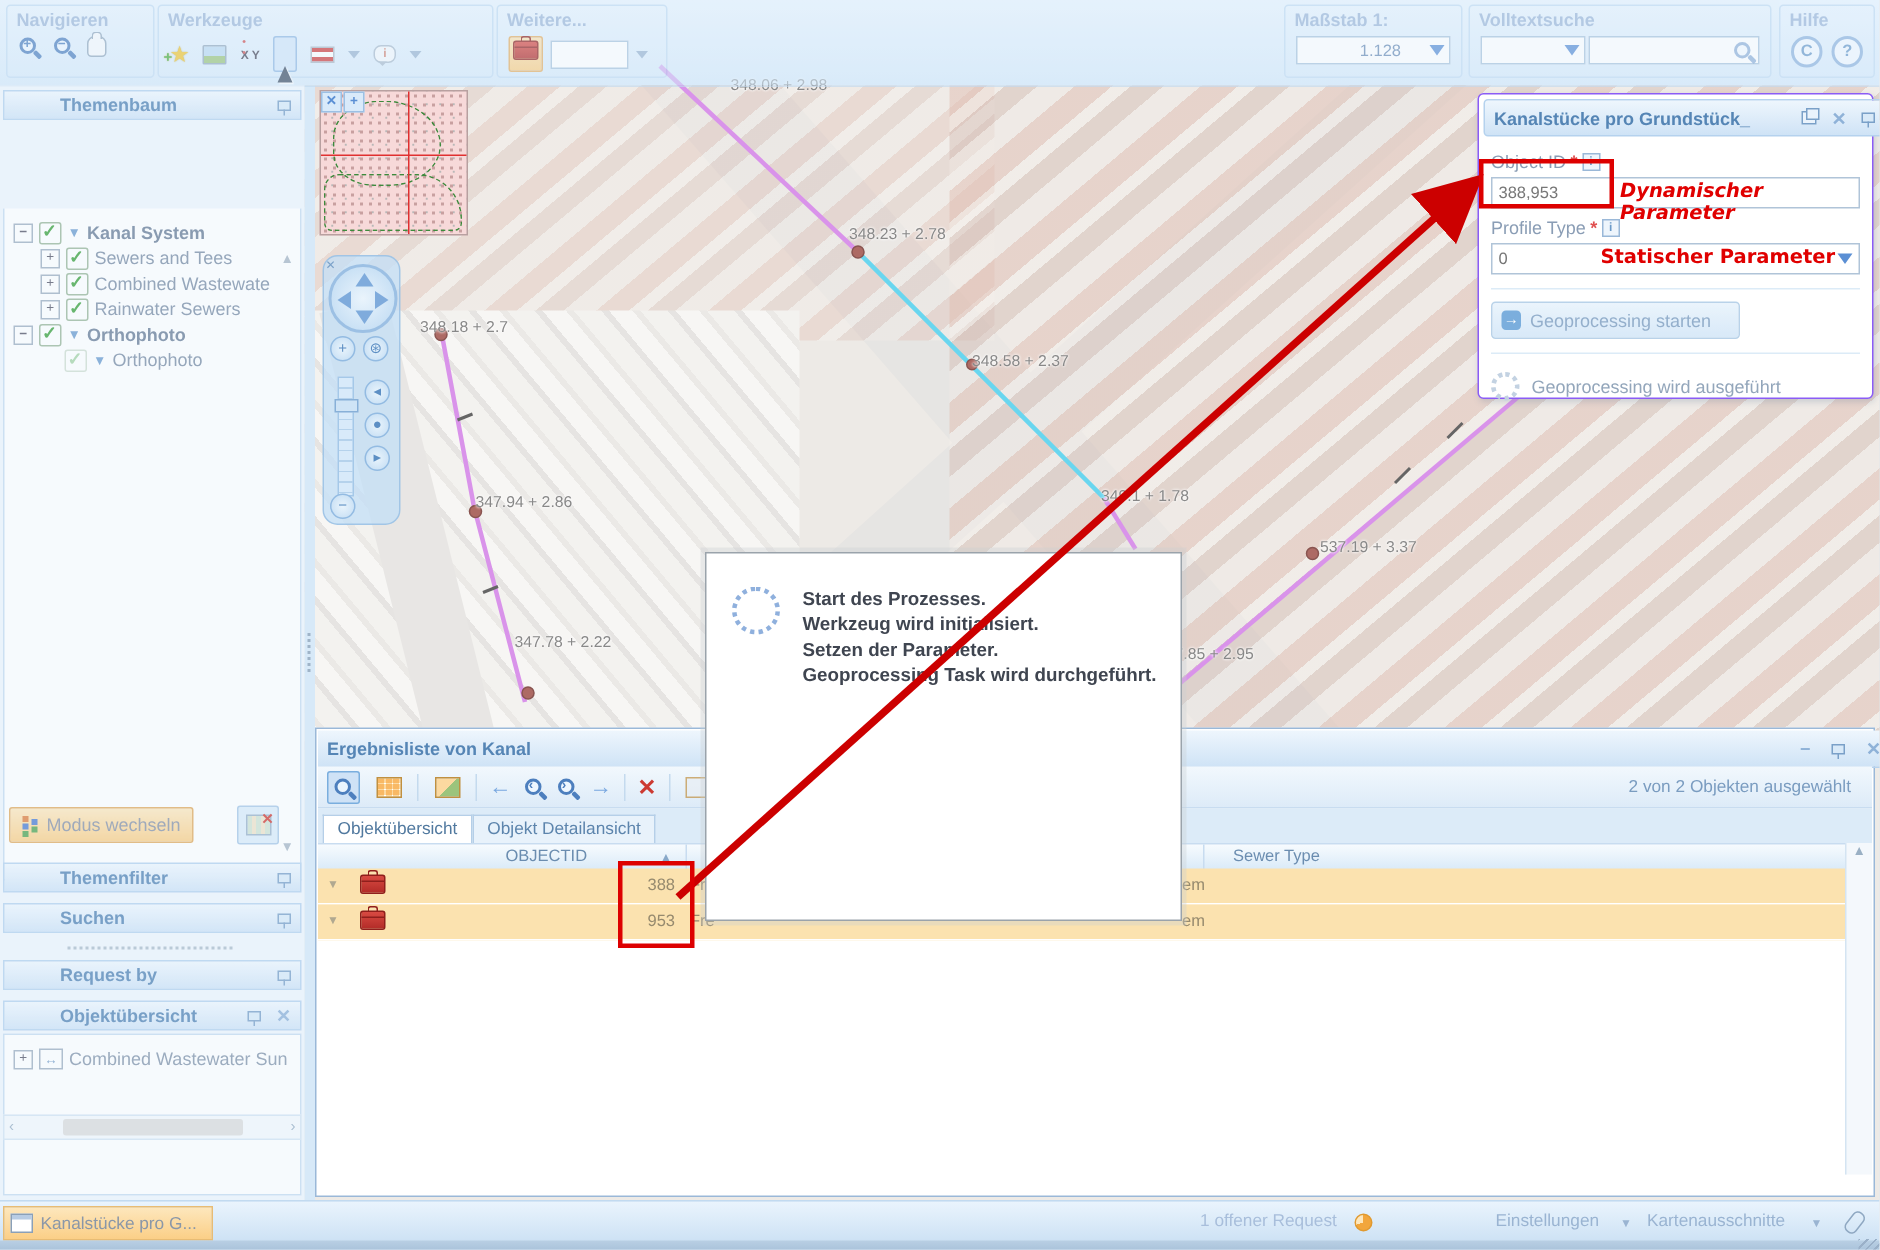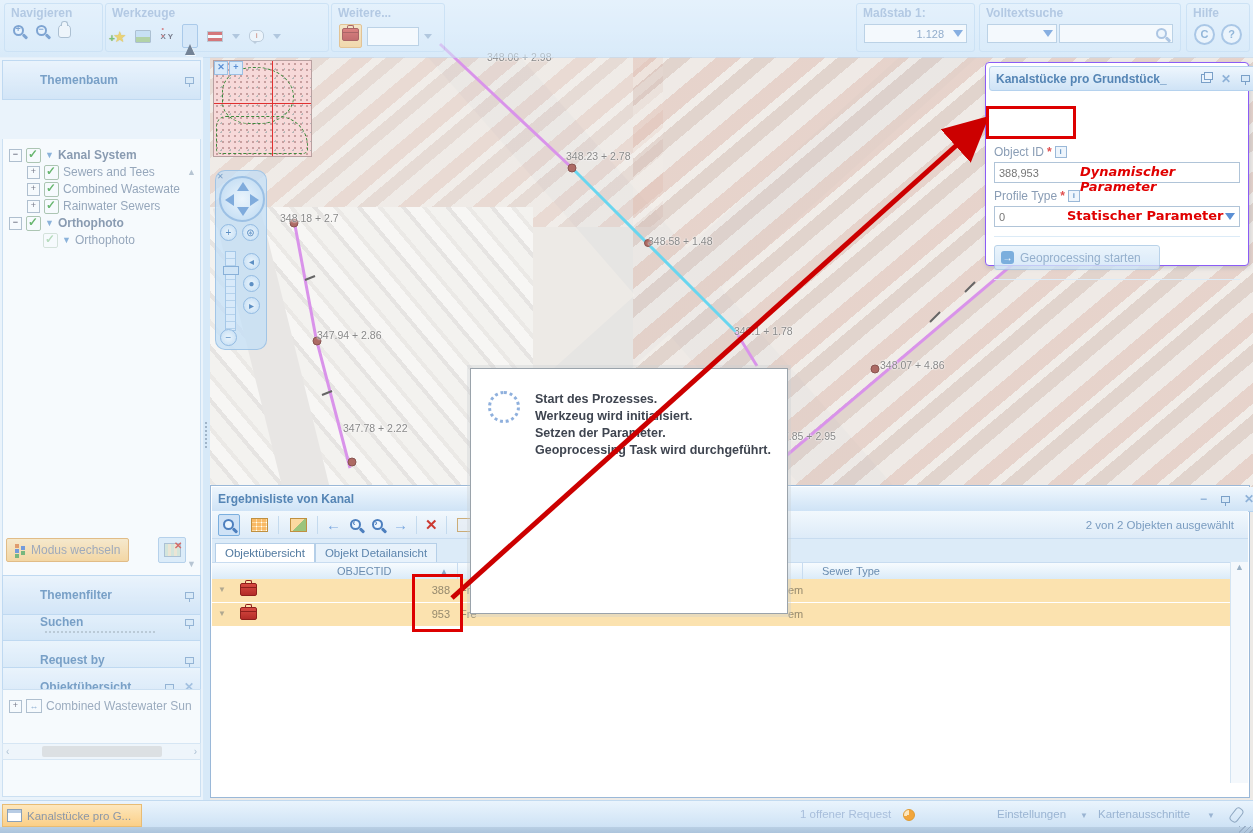--- a/index.html
+++ b/index.html
@@ -42,21 +42,21 @@
   .cursor-arrow{width:0;height:0;border-left:5px solid transparent;border-right:5px solid transparent;border-bottom:11px solid #3c4c63;transform:rotate(-35deg);filter:drop-shadow(1px 1px 0 #fff);}
   .flag{width:14px;height:9px;background:linear-gradient(#cf3a3a 33%,#fff 33% 66%,#cf3a3a 66%);border:1px solid #aab6c2;}
   .balloon{width:13px;height:10px;border:1px solid #aabccd;border-radius:5px;background:#f4f8fb;color:#d0806f;font-size:8px;font-weight:bold;text-align:center;line-height:10px;position:relative;}
   .balloon::after{content:"";position:absolute;left:2px;bottom:-3px;border-left:3px solid transparent;border-right:3px solid transparent;border-top:3px solid #aabccd;}
   .hand{width:11px;height:12px;background:#f7f9fb;border:1px solid #93a9be;border-radius:5px 5px 3px 3px;position:relative;}
   .hand::before{content:"";position:absolute;top:-4px;left:2px;width:5px;height:4px;background:#f7f9fb;border:1px solid #93a9be;border-bottom:none;border-radius:3px 3px 0 0;}
   .roundbtn{width:17px;height:17px;border:2px solid #8fb4dc;border-radius:50%;color:#6b9ac8;font-weight:bold;font-size:11px;text-align:center;line-height:16px;background:#f2f8fd;}
 
   
   #sidebar{left:0;top:57px;width:203px;height:743px;background:#eef5fc;z-index:10;opacity:.74;}
-  .panel-hd{position:absolute;left:2px;width:199px;height:40px;box-sizing:border-box;padding-left:37px;}
+  .panel-hd{position:absolute;left:2px;width:199px;height:20px;box-sizing:border-box;padding-left:37px;}
   .panel-hd .sp{flex:1;}
   #tree-body{position:absolute;left:2px;top:82px;width:199px;height:448px;background:#fff;border:1px solid #c6dcf0;border-top:none;box-sizing:border-box;}
   .trow2{display:flex;align-items:center;height:16px;font-size:12px;color:#7d8fa6;gap:4px;margin-top:1px;}
   .trow2.bold{font-weight:bold;color:#6c7f98;}
   .expander{width:11px;height:11px;border:1px solid #9fb0c0;background:#fff;font-size:9px;line-height:9px;text-align:center;color:#556;flex:0 0 auto;}
   .cb{width:13px;height:13px;border:1px solid #9bb89b;border-radius:2px;background:#fff;position:relative;flex:0 0 auto;}
   .cb::after{content:"✓";position:absolute;left:1px;top:-2px;color:#3fa33f;font-size:12px;font-weight:bold;}
   .cb.faded{opacity:.45;}
   .scroll-arrow{color:#aab8c6;font-size:9px;position:absolute;right:4px;}
   .btn-orange{background:linear-gradient(#fde7bd,#fbcf87);border:1px solid #e2ab60;border-radius:2px;display:flex;align-items:center;gap:5px;font-size:12px;color:#8a93a5;padding:0 8px;height:22px;}
@@ -101,21 +101,21 @@
   .c-s{left:16px;bottom:4px;border-left:6px solid transparent;border-right:6px solid transparent;border-top:9px solid #7fabdc;}
   .c-w{left:4px;top:16px;border-top:6px solid transparent;border-bottom:6px solid transparent;border-right:9px solid #7fabdc;}
   .c-e{right:4px;top:16px;border-top:6px solid transparent;border-bottom:6px solid transparent;border-left:9px solid #7fabdc;}
   .navbtn{position:absolute;width:17px;height:17px;border-radius:50%;background:radial-gradient(#e9f4fc,#c2dcf3);border:1.5px solid #93bbe2;color:#5d8fc4;font-size:10px;text-align:center;line-height:16px;box-sizing:border-box;}
   .slider{position:absolute;left:9px;top:80px;width:9px;height:78px;background:#d8eafa;border:1px solid #a5c8e8;background-image:repeating-linear-gradient(180deg,transparent 0 6px,#b5d2ec 6px 7px);}
   .sthumb{position:absolute;left:-3px;top:14px;width:14px;height:7px;background:#cfe4f6;border:1px solid #88b0d8;}
 
   
   #gp-panel{left:985px;top:62px;width:262px;height:202px;background:#fff;border:1px solid #8b5cf6;border-radius:4px;z-index:12;box-shadow:1px 2px 4px rgba(90,120,150,.25);}
   #gp-hd{left:3px;top:3px;width:254px;height:23px;border-radius:3px;}
-  .gp-body{position:absolute;left:8px;top:32px;width:246px;font-size:12px;color:#8a9db5;margin-top:44px;}
+  .gp-body{position:absolute;left:8px;top:32px;width:246px;font-size:12px;color:#8a9db5;}
   .gp-label{display:flex;align-items:center;gap:3px;margin-top:6px;}
   .req{color:#e05050;font-weight:bold;}
   .infobox{width:10px;height:10px;border:1px solid #9ab8d8;background:#eef5fc;color:#6b9ac8;font-size:8px;font-weight:bold;text-align:center;line-height:10px;}
   .gp-input{margin-top:3px;height:19px;border:1px solid #b0c4d8;background:#fff;display:flex;align-items:center;font-size:11px;color:#777;padding:0 4px;position:relative;}
   .red-note{position:absolute;color:#e00000;font-weight:bold;font-size:13px;font-family:"DejaVu Sans",sans-serif;}
   .gp-hr{border:none;border-top:1px solid #dcebf7;margin:9px 0 0 0;}
   .gp-btn{margin-top:8px;width:152px;height:23px;background:linear-gradient(#e6f2fc,#cfe4f7);border:1px solid #a8c8e4;border-radius:3px;display:flex;align-items:center;gap:6px;font-size:12px;color:#7a9cc0;padding:0 6px;opacity:.8;}
   .gp-btn .go{width:13px;height:13px;border-radius:3px;background:#5b9bd5;color:#fff;font-size:10px;line-height:13px;text-align:center;}
   .gp-status{display:flex;align-items:center;gap:8px;margin-top:12px;color:#93a6bb;}
 
@@ -191,24 +191,24 @@
     <circle cx="648" cy="243" r="3.5" fill="#9c4a42" stroke="#6f2f2a"></circle>
     <circle cx="875" cy="369" r="4" fill="#9c4a42" stroke="#6f2f2a"></circle>
     <circle cx="294" cy="223" r="4" fill="#9c4a42" stroke="#6f2f2a"></circle>
     <circle cx="317" cy="341" r="4" fill="#9c4a42" stroke="#6f2f2a"></circle>
     <circle cx="352" cy="462" r="4" fill="#9c4a42" stroke="#6f2f2a"></circle>
   </svg>
 
   <span class="maplabel" style="left:487px;top:51px;">348.06 + 2.98</span>
   <span class="maplabel" style="left:566px;top:150px;">348.23 + 2.78</span>
   <span class="maplabel" style="left:280px;top:212px;">348.18 + 2.7</span>
-  <span class="maplabel" style="left:648px;top:235px;">348.58 + 1.48</span>
+  <span class="maplabel" style="left:648px;top:235px;">348.58 + 2.37</span>
   <span class="maplabel" style="left:317px;top:329px;">347.94 + 2.86</span>
   <span class="maplabel" style="left:734px;top:325px;">349.1 + 1.78</span>
-  <span class="maplabel" style="left:880px;top:359px;">348.07 + 4.86</span>
+  <span class="maplabel" style="left:880px;top:359px;">537.19 + 3.37</span>
   <span class="maplabel" style="left:343px;top:422px;">347.78 + 2.22</span>
   <span class="maplabel" style="left:783px;top:430px;">7.85 + 2.95</span>
 
   <div id="map-fade2" class="abs"></div>
 
   <div id="minimap" class="abs">
     <div class="mm-green" style="left:8px;top:6px;width:70px;height:55px;border-radius:45% 55% 50% 40%;"></div>
     <div class="mm-green" style="left:2px;top:55px;width:90px;height:36px;border-radius:10px 30px 5px 5px;"></div>
     <div class="mm-cross-v"></div>
     <div class="mm-cross-h"></div>
@@ -267,21 +267,21 @@
       <div class="glabel">Weitere...</div>
       <div class="trow" style="gap:5px;">
         <span class="pressed orange"><span class="toolbox"></span></span>
         <span class="combo" style="width:44px;"></span>
         <span class="ddt sm"></span>
       </div>
     </div>
     <div class="tgroup" style="left:856px;width:117px;">
       <div class="glabel">Maßstab 1:</div>
       <div class="trow">
-        <span class="combo" style="width:101px;justify-content:flex-end;gap:9px;">
+        <span class="combo" style="width:101px;justify-content:flex-end;gap:19px;">
           <span>1.128</span>
           <span class="ddt"></span>
         </span>
       </div>
     </div>
     <div class="tgroup" style="left:979px;width:200px;">
       <div class="glabel">Volltextsuche</div>
       <div class="trow" style="gap:2px;">
         <span class="combo" style="width:62px;justify-content:flex-end;">
             <span class="ddt"></span>
@@ -418,20 +418,24 @@
         <span>0</span>
         <span class="red-note" style="left:72px;top:1px;">Statischer Parameter</span>
         <span class="ddt" style="position:absolute;right:4px;top:6px;"></span>
       </div>
       <hr class="gp-hr">
       <div class="gp-btn">
         <span class="go">→</span>
         <span>Geoprocessing starten</span>
       </div>
       <hr class="gp-hr">
+      <div class="gp-status">
+        <span class="spin" style="width:13px;height:13px;border-color:#c3d2e2;"></span>
+        <span>Geoprocessing wird ausgeführt</span>
+      </div>
     </div>
   </div>
 
   <div id="result" class="abs">
     <div id="res-hd" class="abs hdr" style="border:none;border-bottom:1px solid #b5d2ee;">
       <span>Ergebnisliste von Kanal</span>
       <span style="flex:1;"></span>
       <span style="color:#8fb2d8;font-weight:bold;margin-right:14px;">−</span>
       <span class="pin" style="margin-right:14px;"></span>
       <span class="xicon">✕</span>

